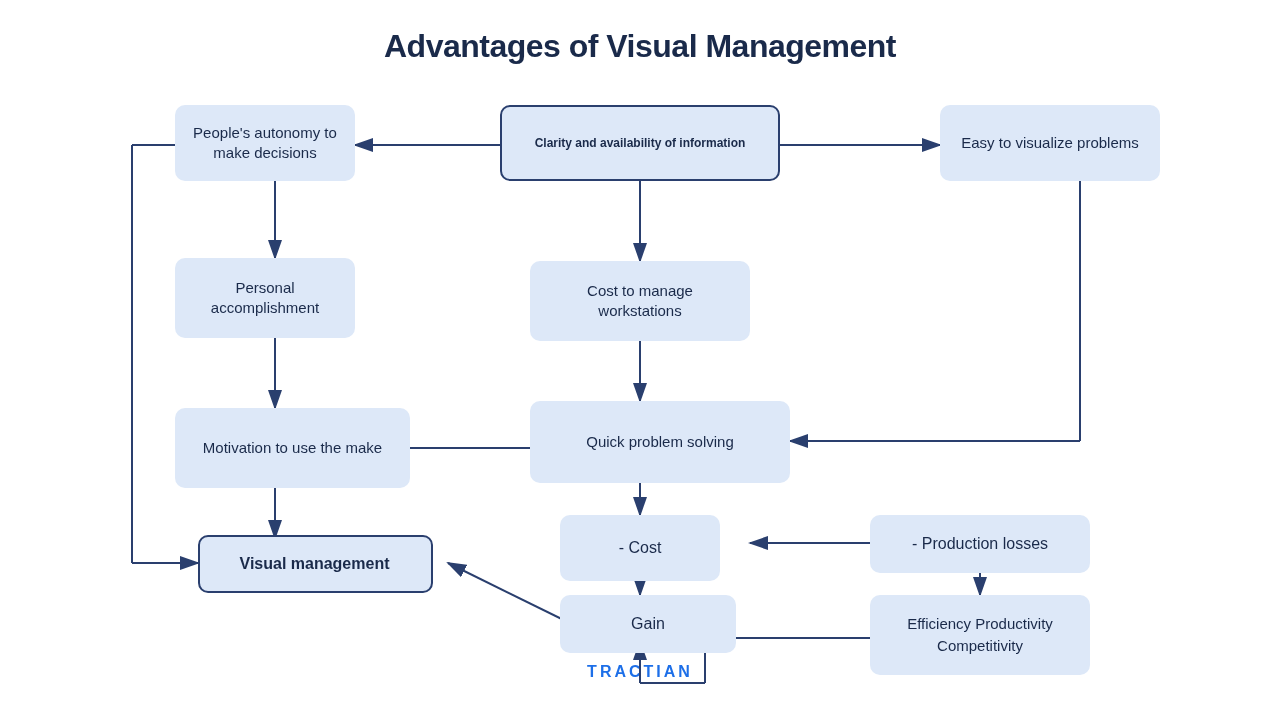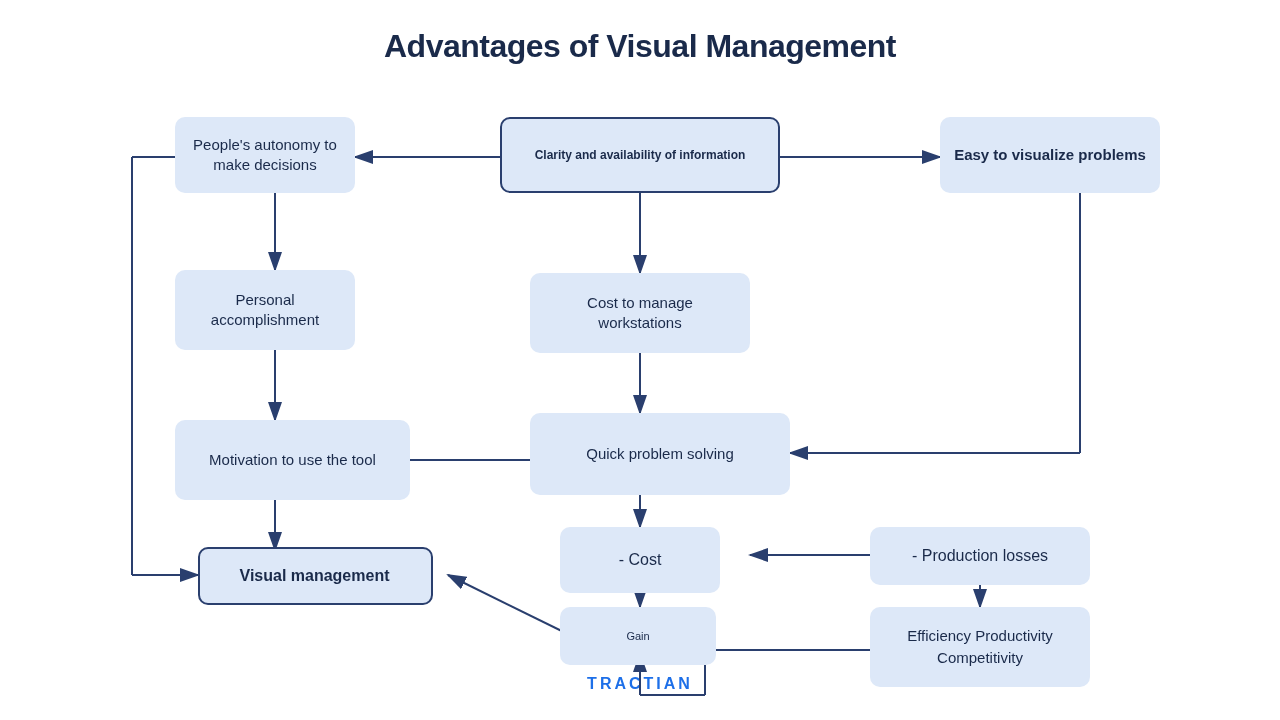--- a/index.html
+++ b/index.html
@@ -11,21 +11,21 @@
       overflow: hidden;
       display: flex;
       flex-direction: column;
       align-items: center;
     }
     h1 {
       font-size: 32px;
       font-weight: 800;
       color: #1a2a4a;
       margin-top: 28px;
-      margin-bottom: 30px;
+      margin-bottom: 18px;
       letter-spacing: -0.5px;
     }
     .diagram {
       position: relative;
       width: 1140px;
       height: 570px;
     }
     .node {
       position: absolute;
       background: #dde8f8;
@@ -119,40 +119,40 @@
 
     <line x1="510" y1="545" x2="378" y2="480" stroke="#2a3f6e" stroke-width="2" marker-end="url(#arrow)"></line>
   </svg>
 
   <div class="node center-top" style="left:430px; top:22px; width:280px; height:76px; font-size:12px;">Clarity and availability
 of information</div>
 
   <div class="node" style="left:105px; top:22px; width:180px; height:76px;">People's autonomy
 to make decisions</div>
 
-  <div class="node" style="left:870px; top:22px; width:220px; height:76px;font-weight:bold;">Easy to visualize
+  <div class="node" style="left:870px; top:22px; width:220px; height:76px;">Easy to visualize
 problems</div>
 
   <div class="node" style="left:105px; top:175px; width:180px; height:80px;">Personal
 accomplishment</div>
 
   <div class="node" style="left:460px; top:178px; width:220px; height:80px;">Cost to manage
 workstations</div>
 
   <div class="node" style="left:105px; top:325px; width:235px; height:80px;">Motivation
-to use the tool</div>
+to use the make</div>
 
   <div class="node" style="left:460px; top:318px; width:260px; height:82px;">Quick problem
 solving</div>
 
   <div class="node" style="left:490px; top:432px; width:160px; height:66px; font-size:16px;">- Cost</div>
 
   <div class="node" style="left:800px; top:432px; width:220px; height:58px; font-size:16px;text-align:center;">- Production losses</div>
 
-  <div class="node" style="left:490px; top:512px; width:156px; height:58px; font-size:11px;text-align:right;">Gain</div>
+  <div class="node" style="left:490px; top:512px; width:176px; height:58px; font-size:16px;text-align:right;">Gain</div>
 
   <div class="node" style="left:800px; top:512px; width:220px; height:80px; line-height:1.5;">Efficiency
 Productivity
 Competitivity</div>
 
   <div class="node bold-border" style="left:128px; top:452px; width:235px; height:58px; font-size:16px; font-weight:700;padding-left:12px;">Visual management</div>
 
 </div>
 
 <div class="tractian-logo">TRACTIAN</div>

